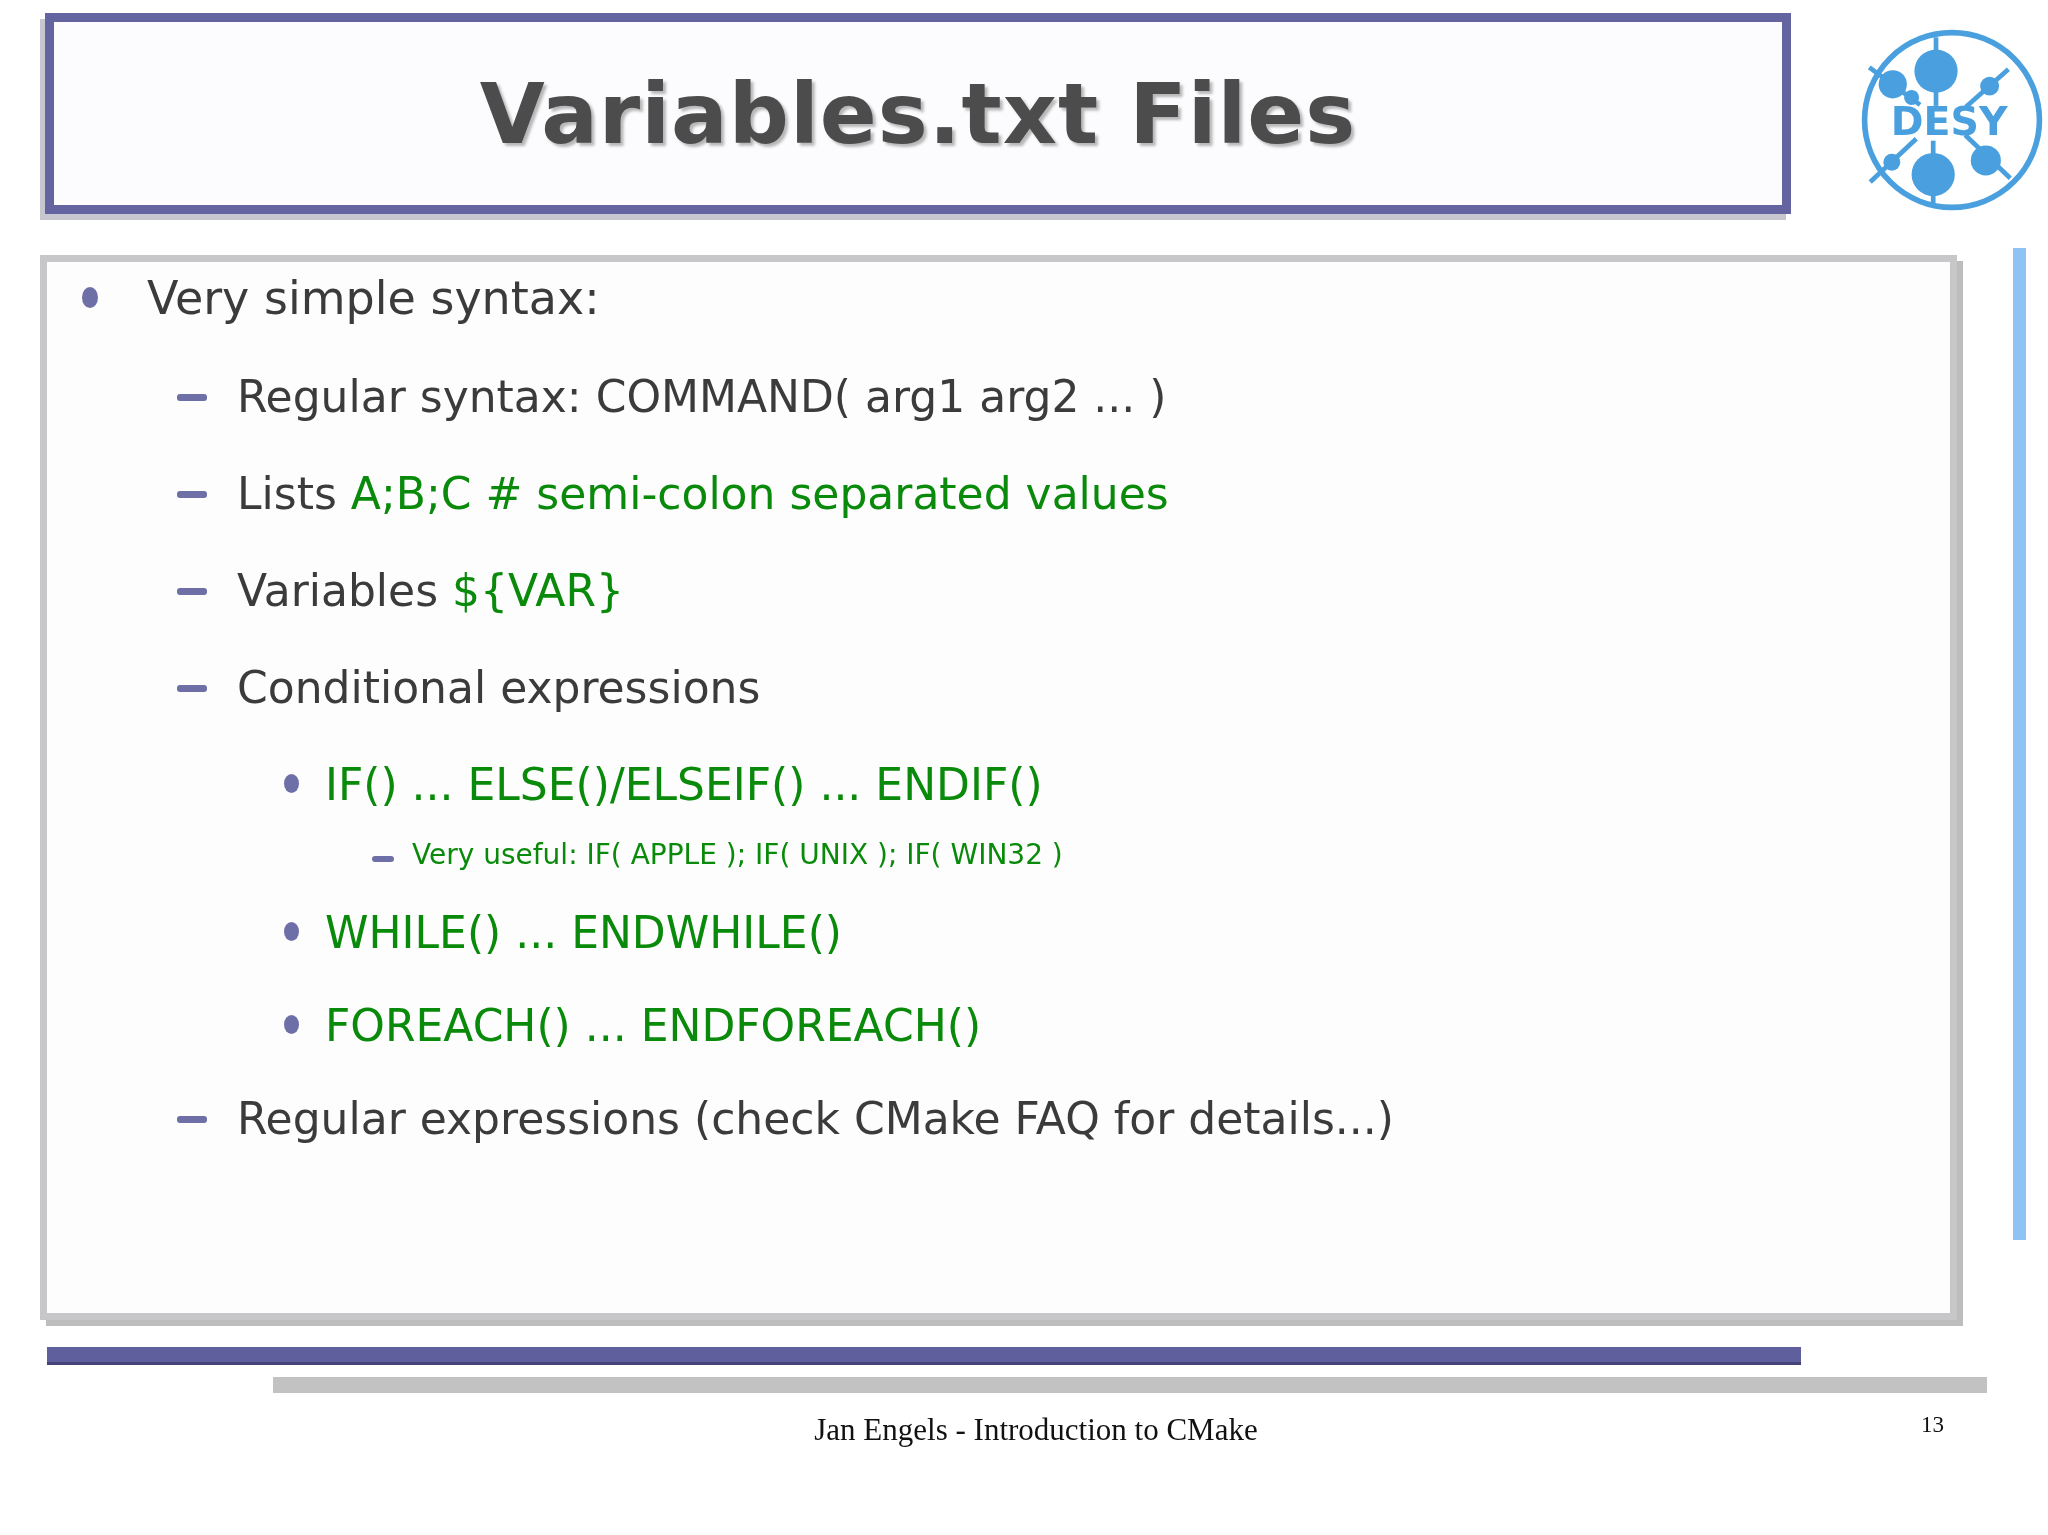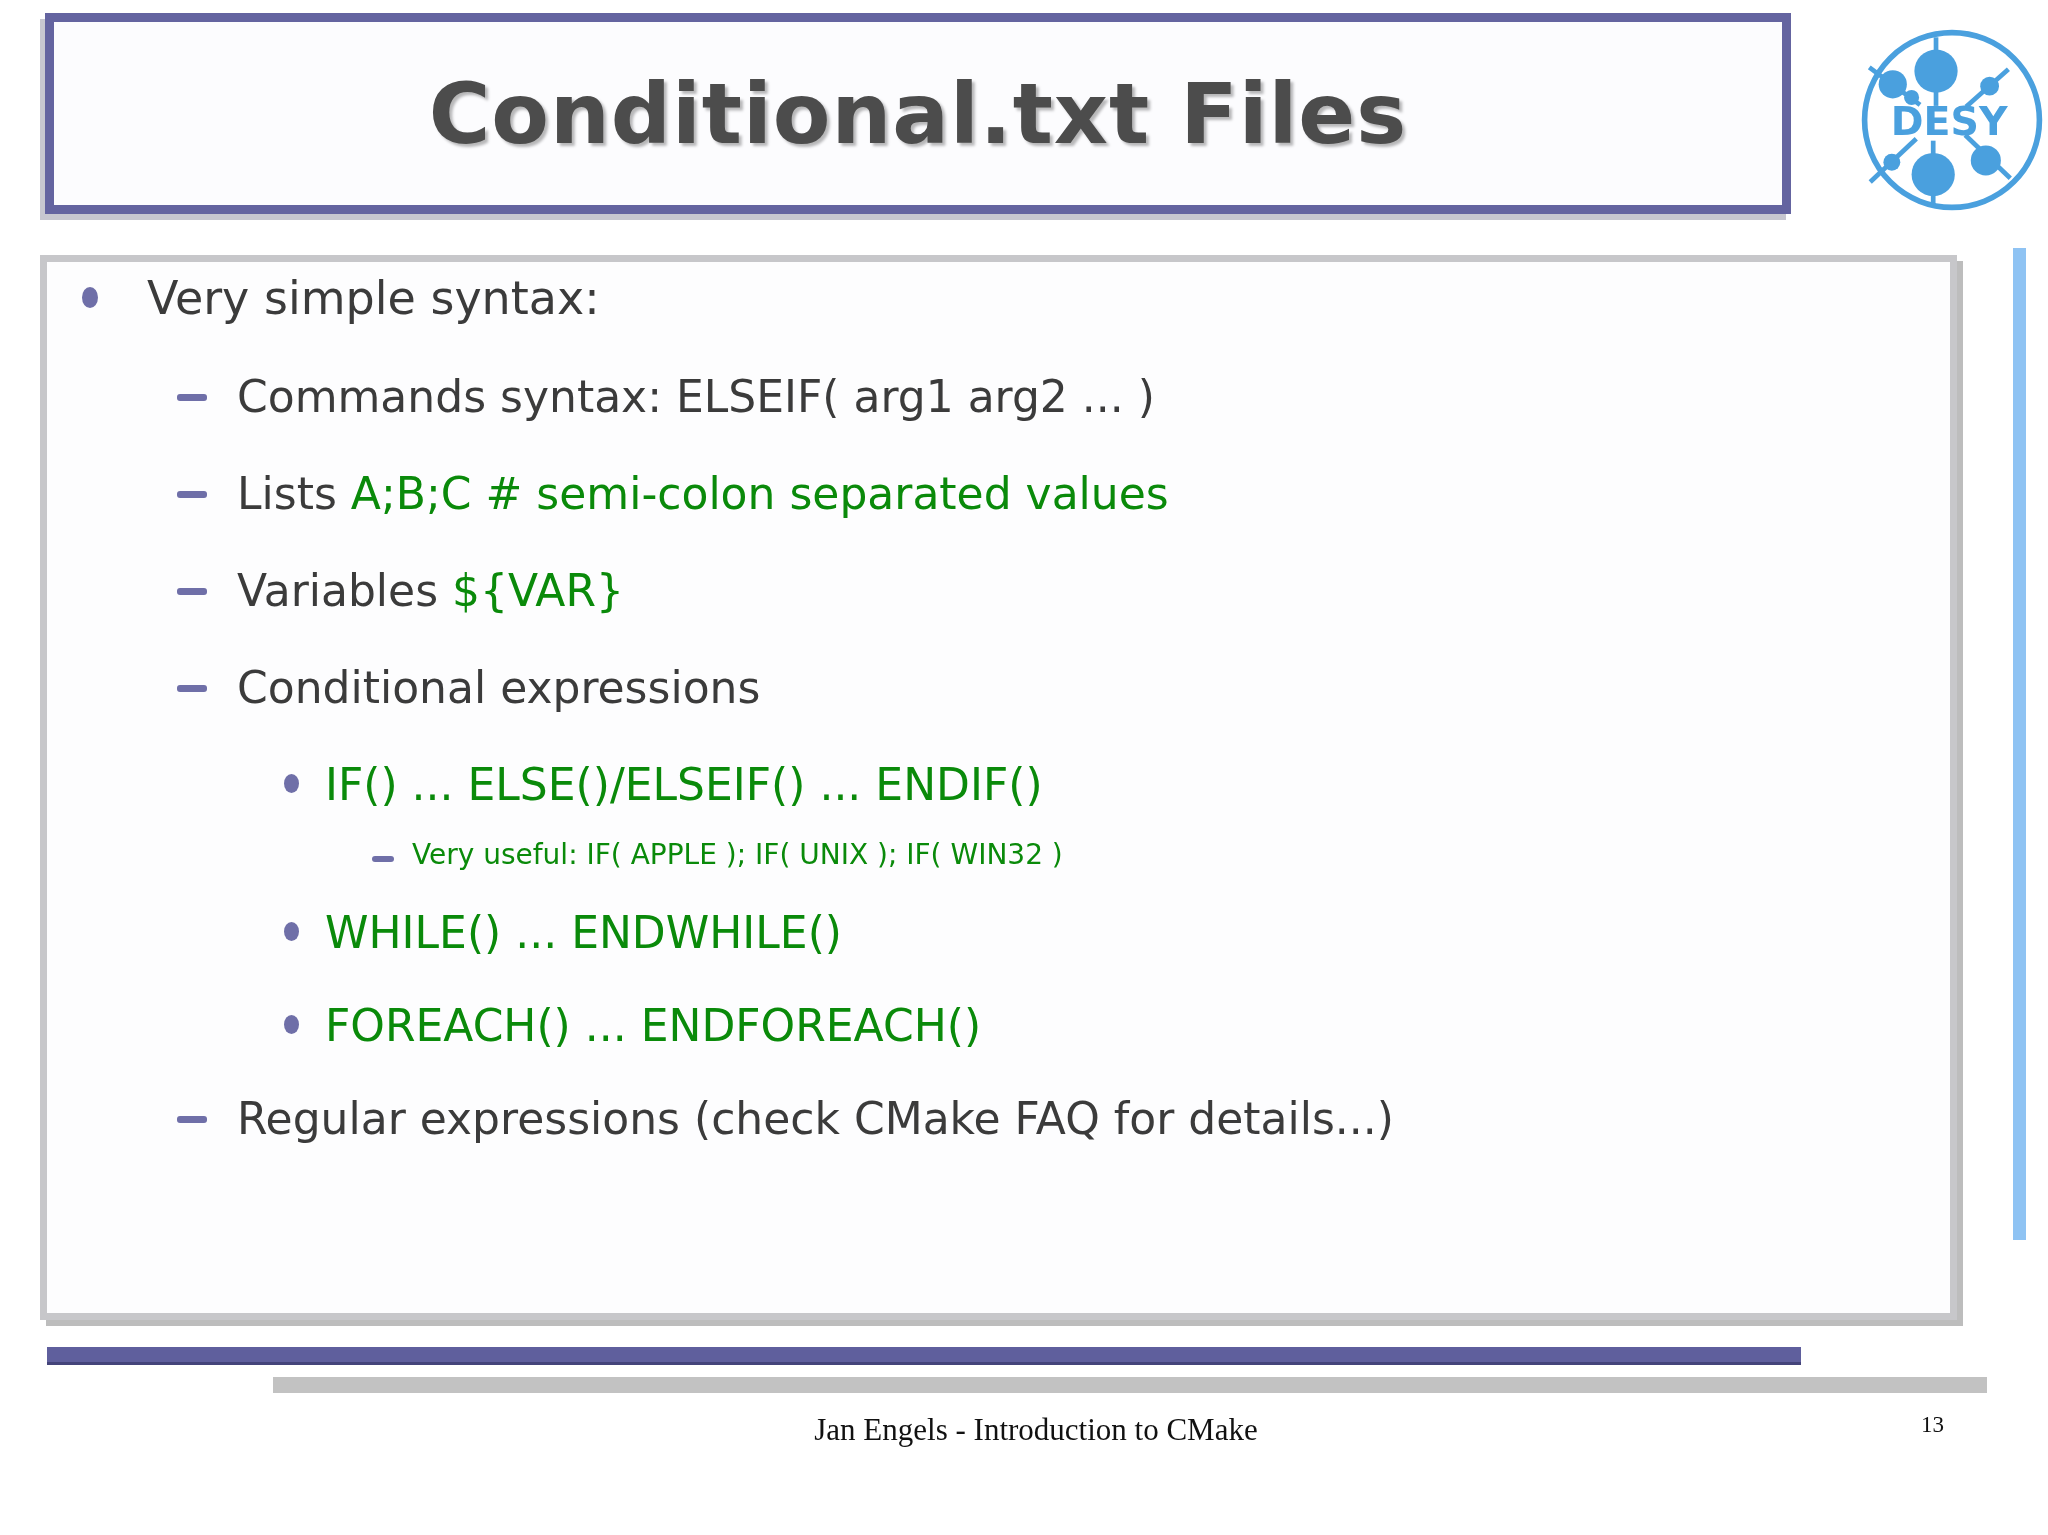--- a/index.html
+++ b/index.html
@@ -82,21 +82,21 @@
     position:absolute; left:1864px; top:1412px; width:80px; text-align:right;
     font-family:Liberation Serif, serif; font-size:23px; color:#111;
   }
 </style>
 </head>
 <body>
 
 <div class="slide">
 
   <header class="title-box">
-    <h1>Conditional.txt Files</h1>
+    <h1>Variables.txt Files</h1>
   </header>
 
   <div class="logo">
     <svg viewBox="0 0 200 200">
       <g stroke="#4AA0DE" fill="none" stroke-width="6">
         <circle cx="100" cy="100" r="93"></circle>
       </g>
       <g stroke="#4AA0DE" stroke-width="5">
         <line x1="83" y1="12" x2="83" y2="85"></line>
         <line x1="80" y1="122" x2="80" y2="190"></line>
@@ -121,21 +121,21 @@
   <div class="right-bar"></div>
 
   <main class="content-box">
     <ul class="bullets" id="bullet-list">
         <li class="lv1">
           <span class="marker bullet"></span>
           <span class="txt"><span class="dark">Very simple syntax:</span></span>
         </li>
         <li class="lv2">
           <span class="marker dash"></span>
-          <span class="txt"><span class="dark">Commands syntax: ELSEIF( arg1 arg2 ... )</span></span>
+          <span class="txt"><span class="dark">Regular syntax: COMMAND( arg1 arg2 ... )</span></span>
         </li>
         <li class="lv2">
           <span class="marker dash"></span>
           <span class="txt"><span class="dark">Lists </span><span class="green">A;B;C # semi-colon separated values</span></span>
         </li>
         <li class="lv2">
           <span class="marker dash"></span>
           <span class="txt"><span class="dark">Variables </span><span class="green">${VAR}</span></span>
         </li>
         <li class="lv2">

